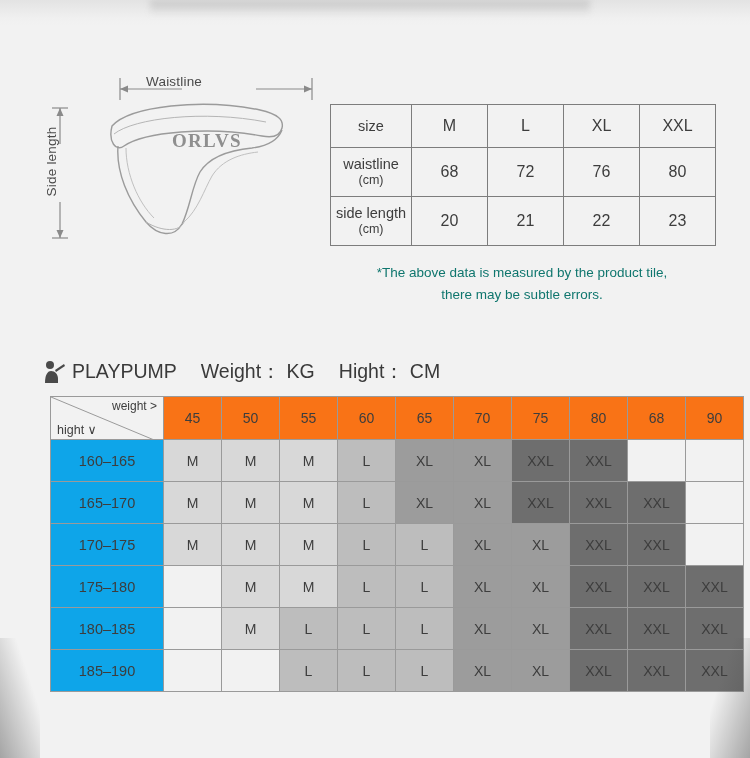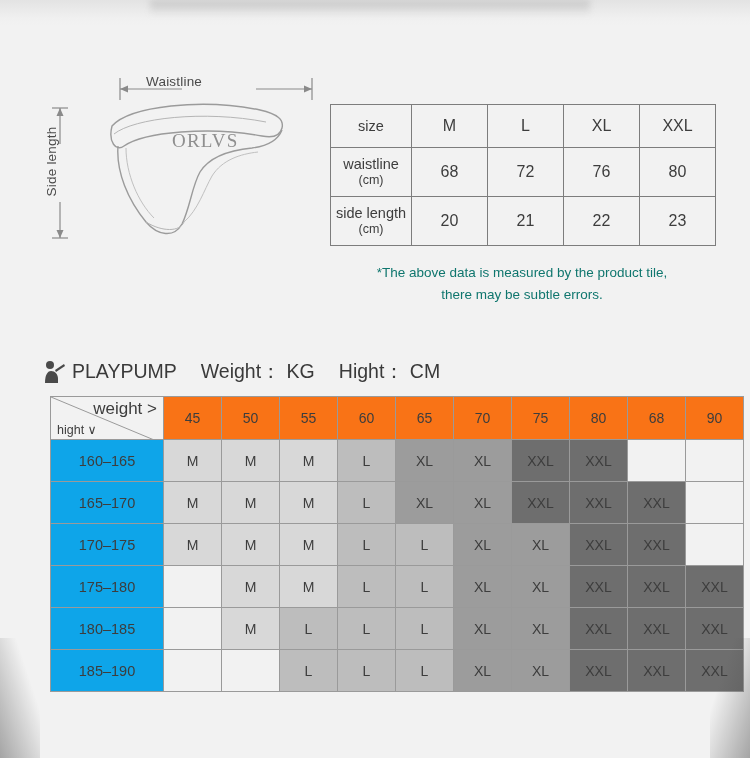--- a/index.html
+++ b/index.html
@@ -68,21 +68,21 @@
     left: -28px; top: 92px;
     transform: rotate(-90deg);
     transform-origin: center;
     width: 90px;
     text-align: center;
   }
   .brand-text {
     position: absolute;
     left: 138px; top: 68px;
     font-size: 19px;
-    font-weight: normal;
+    font-weight: bold;
     color: #8f8f8f;
     letter-spacing: 1.2px;
     font-family: "Liberation Serif", serif;
   }
 
   
   .size-table {
     position: absolute;
     left: 330px; top: 104px;
     border-collapse: collapse;
@@ -181,21 +181,21 @@
     overflow: hidden;
   }
   .corner-diag {
     position: absolute;
     left: -6px; top: -6px;
     width: 132px; height: 62px;
   }
   .corner-w {
     position: absolute;
     right: 6px; top: 2px;
-    font-size: 17px;
+    font-size: 12px;
   }
   .corner-h {
     position: absolute;
     left: 6px; bottom: 2px;
     font-size: 12.5px;
   }
 
   
   .c-empty { background: #f2f2f2; color: transparent; }
   .c-m  { background: #d8d8d8; color: #3d3d3d; }

